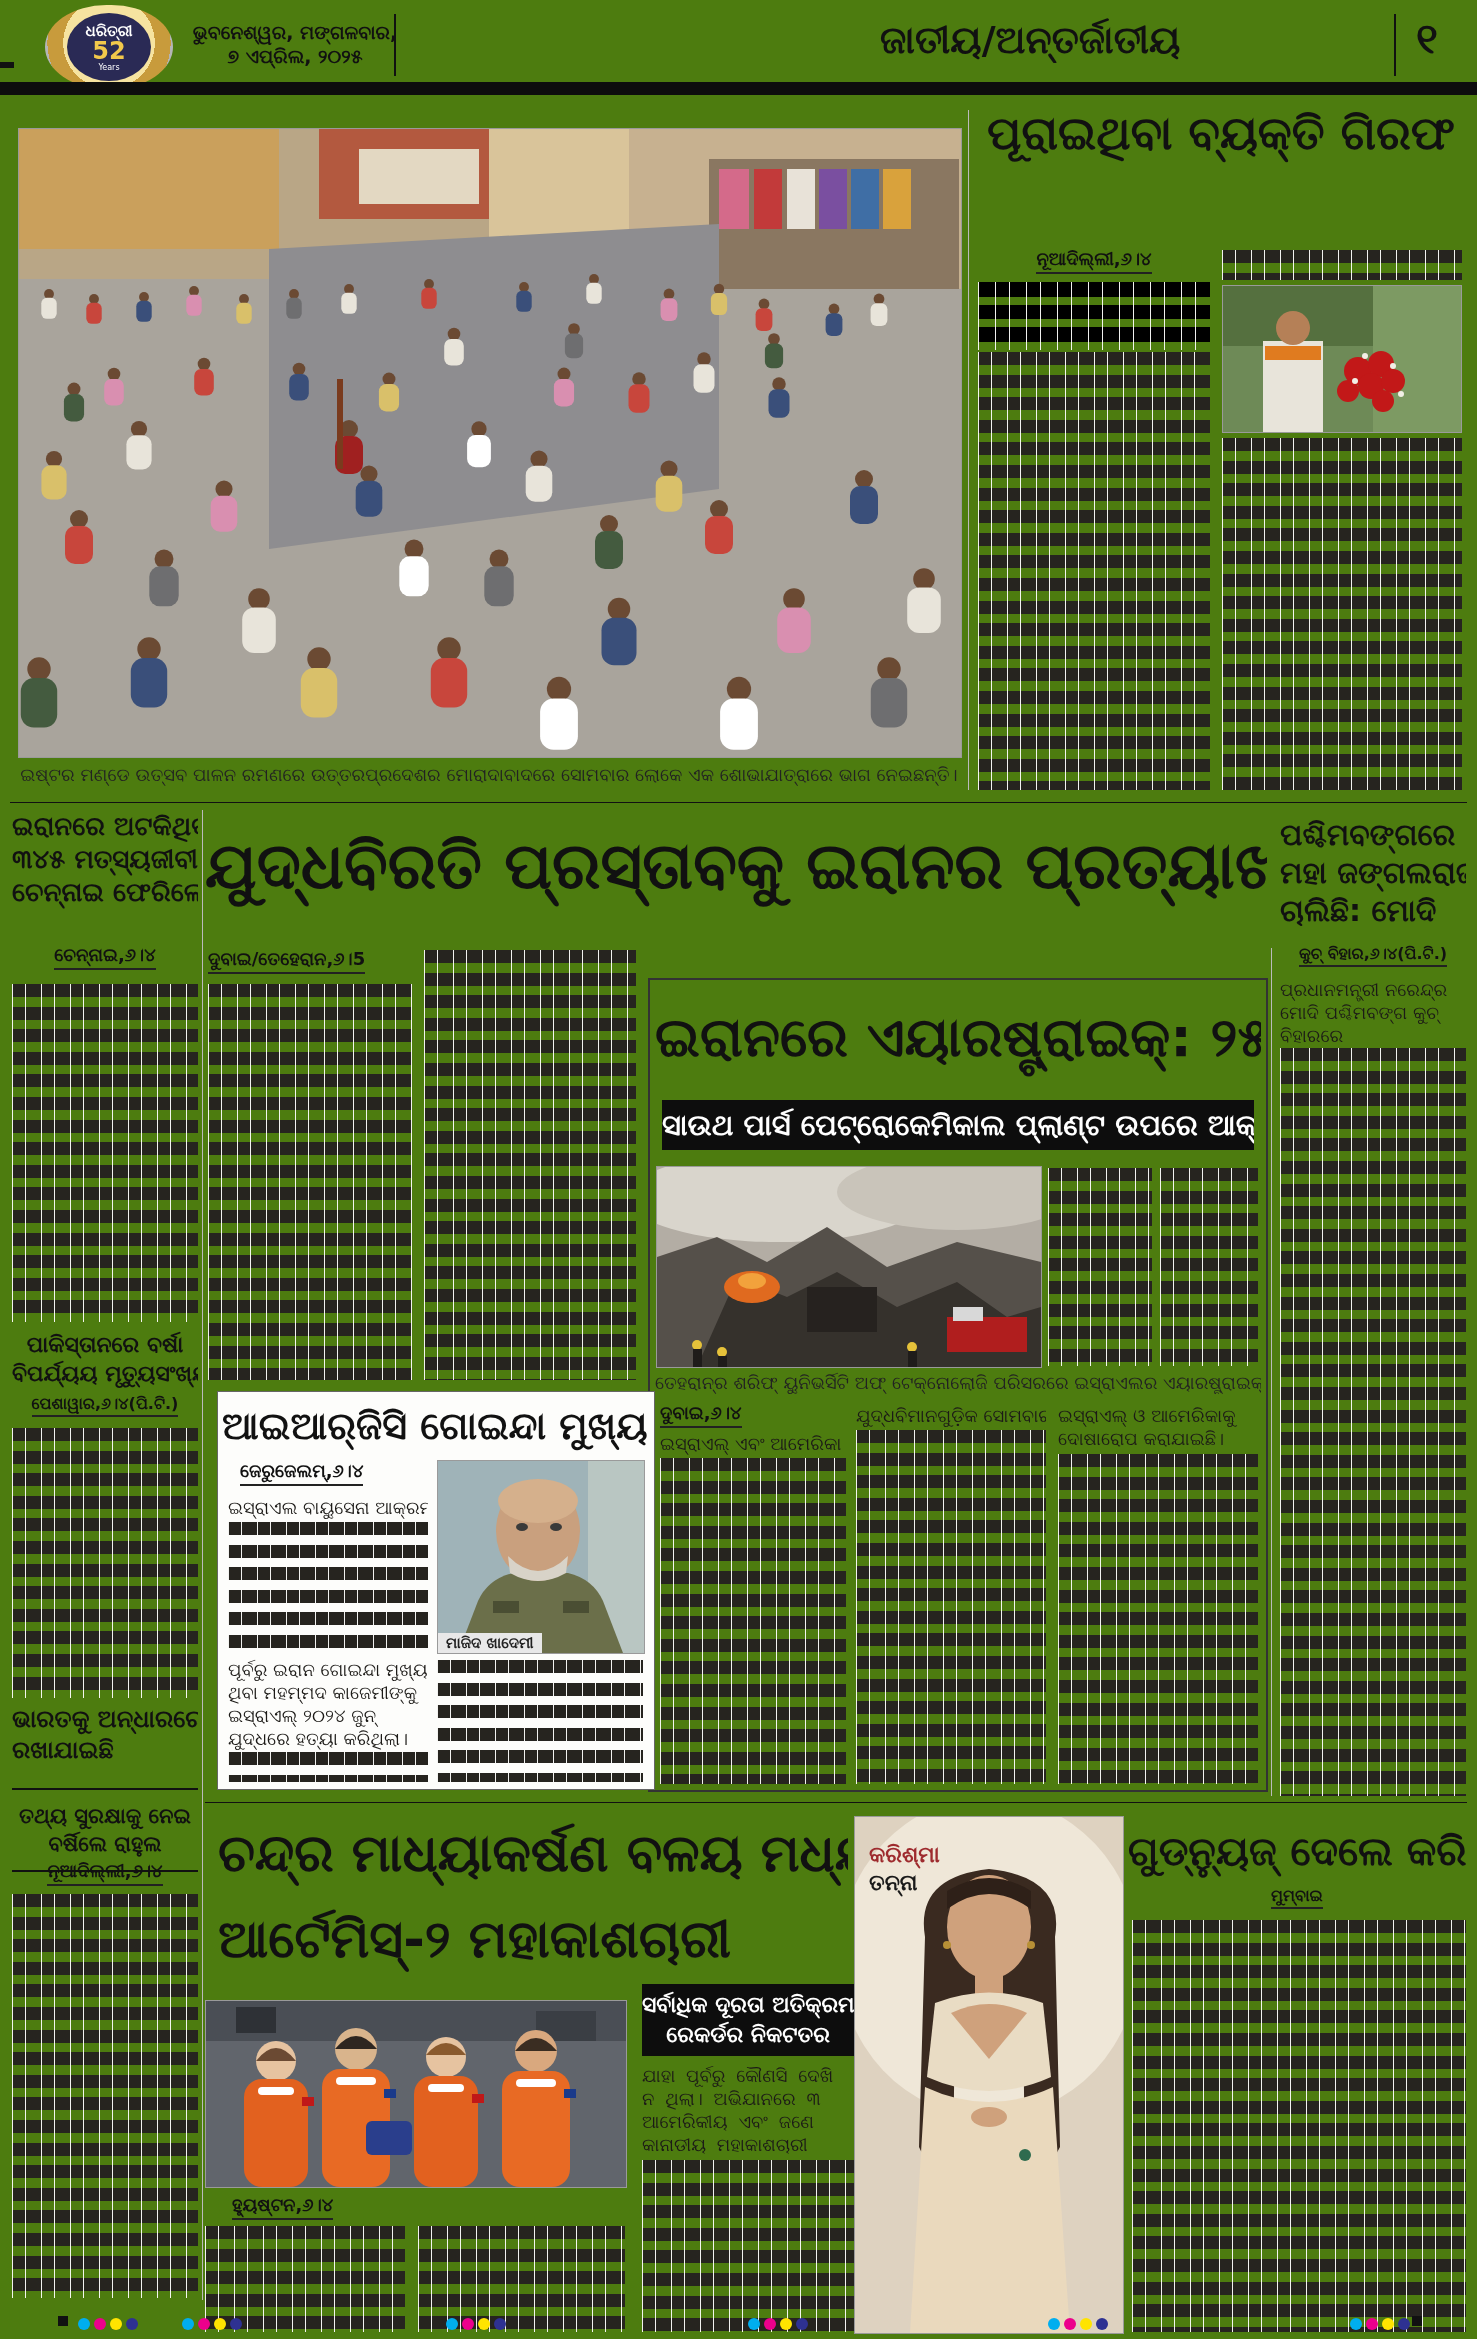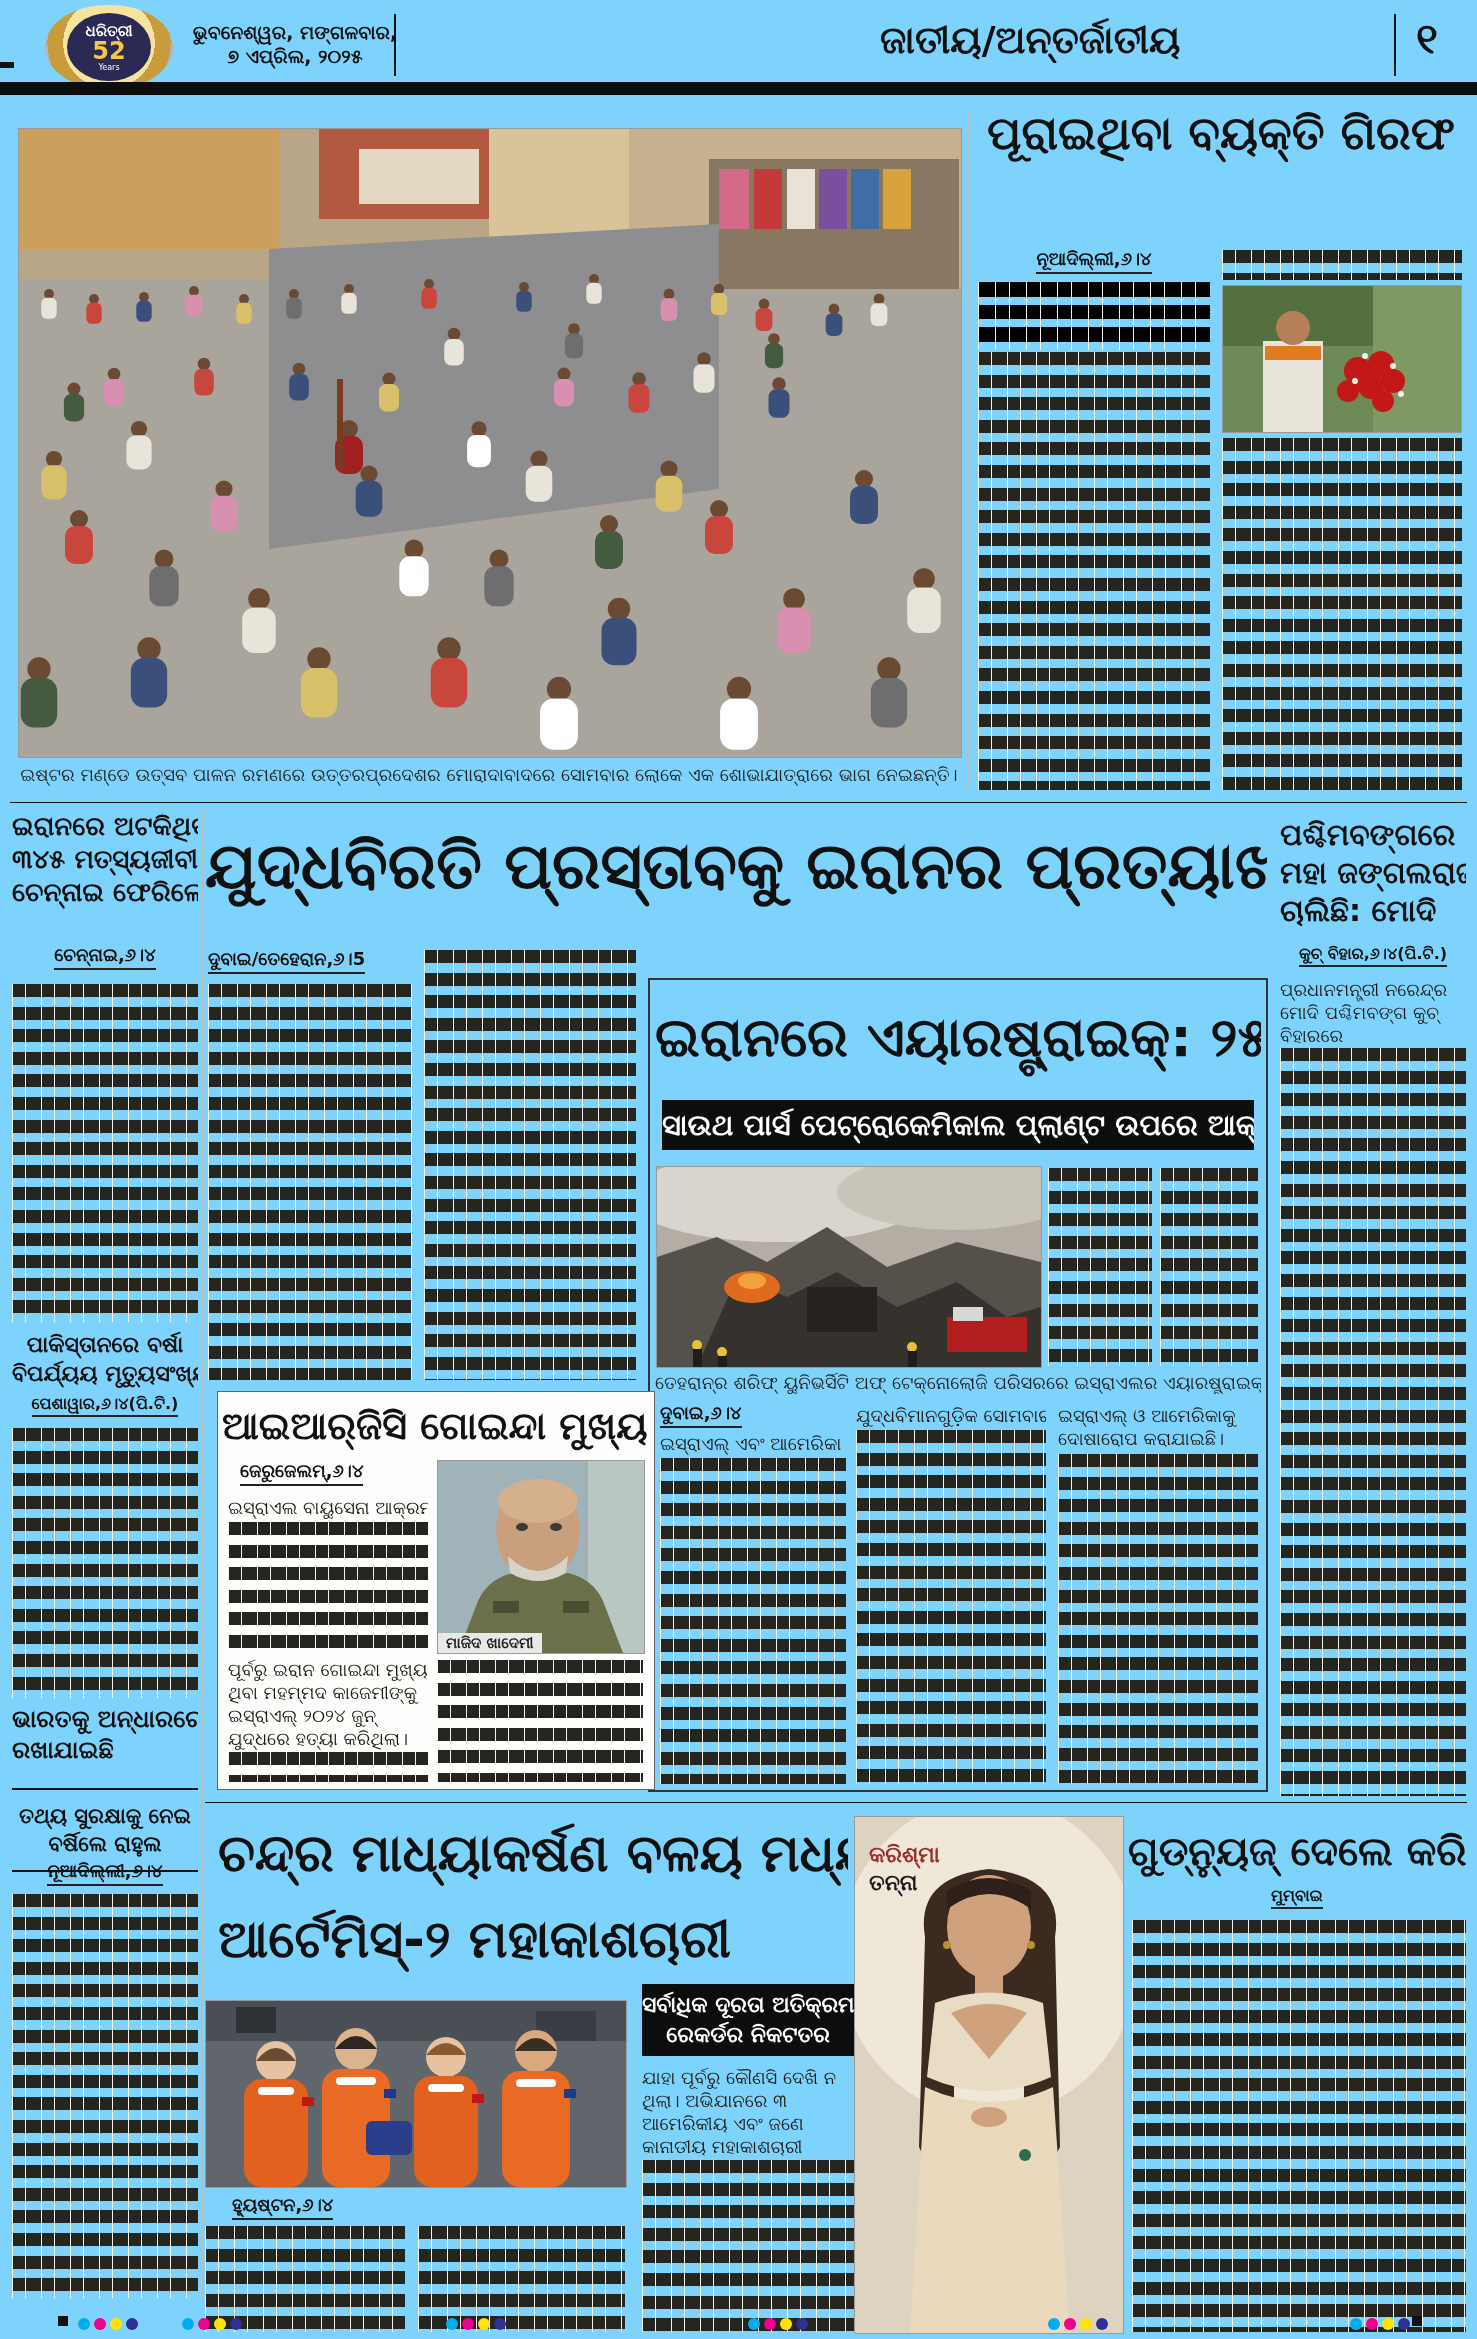--- a/index.html
+++ b/index.html
@@ -1,16 +1,16 @@
 <!DOCTYPE html>
 <html><head>
 <meta charset="utf-8">
 <style>
   html,body{margin:0;padding:0;background:#e8e8e8;}
-  #page{position:relative;width:1477px;height:2339px;background:#7dd3fc;
+  #page{position:relative;width:1477px;height:2339px;background:#4d7c0f;
         font-family:"DejaVu Sans","Liberation Sans",sans-serif;color:#111;overflow:hidden;}
   .abs{position:absolute;}
   .nowrap{white-space:nowrap;overflow:hidden;}
   .ctr{text-align:center;}
   
   .logo-outer{width:128px;height:84px;border-radius:50%/52%;
      background:radial-gradient(circle at 50% 45%, #f6e3a0 0 58%, #c89b3c 58% 78%, #b5b5b5 78% 88%, #fdfdfb 88%);}
   .logo-inner{position:absolute;left:22px;top:8px;width:84px;height:68px;border-radius:50%;
      background:radial-gradient(circle at 50% 40%, #2a2a55 0 70%, #151537 100%);
      display:flex;flex-direction:column;align-items:center;justify-content:center;}
@@ -318,21 +318,21 @@
 
   <div class="abs" style="left:205px;top:1802px;width:1262px;height:1px;background:#111;"></div>
 
   <div class="abs nowrap" style="left:218px;top:1812px;width:630px;font-size:52px;font-weight:bold;line-height:82px;">ଚନ୍ଦ୍ର ମାଧ୍ୟାକର୍ଷଣ ବଳୟ ମଧ୍ୟରେ</div>
   <div class="abs nowrap" style="left:218px;top:1898px;width:630px;font-size:52px;font-weight:bold;line-height:82px;">ଆର୍ଟେମିସ୍-୨ ମହାକାଶଚାରୀ</div>
 
   <div class="abs blackbar ctr" style="left:642px;top:1984px;width:212px;color:#fff;font-size:22px;font-weight:bold;line-height:30px;padding:6px 0;">
     <div class="nowrap">ସର୍ବାଧିକ ଦୂରତା ଅତିକ୍ରମ</div>
     <div class="nowrap">ରେକର୍ଡର ନିକଟତର</div>
   </div>
-  <div class="abs body-start" style="left:642px;top:2066px;width:212px;height:92px;overflow:hidden;">ଯାହା ପୂର୍ବରୁ କୌଣସି ଦେଖି ନ ଥିଲା। ଅଭିଯାନରେ ୩ ଆମେରିକୀୟ ଏବଂ ଜଣେ କାନାଡୀୟ ମହାକାଶଚାରୀ</div>
+  <div class="abs body-start" style="left:642px;top:2066px;width:212px;height:92px;overflow:hidden;font-family:Liberation Mono, monospace;">ଯାହା ପୂର୍ବରୁ କୌଣସି ଦେଖି ନ ଥିଲା। ଅଭିଯାନରେ ୩ ଆମେରିକୀୟ ଏବଂ ଜଣେ କାନାଡୀୟ ମହାକାଶଚାରୀ</div>
   <div class="abs greek" style="left:642px;top:2160px;width:212px;height:172px;"></div>
 
   <div class="abs photo" style="left:205px;top:2000px;width:420px;height:186px;">
     <svg width="100%" height="100%" viewBox="0 0 420 186" preserveAspectRatio="none">
       <rect width="420" height="186" fill="#61656c"></rect>
       <rect x="0" y="0" width="420" height="40" fill="#4a4e55"></rect>
       <rect x="30" y="6" width="40" height="26" fill="#2e3136"></rect>
         <rect x="330" y="10" width="60" height="30" fill="#3a3e44"></rect>
       <g>
         <circle cx="70" cy="60" r="20" fill="#e6c3a0"></circle>

